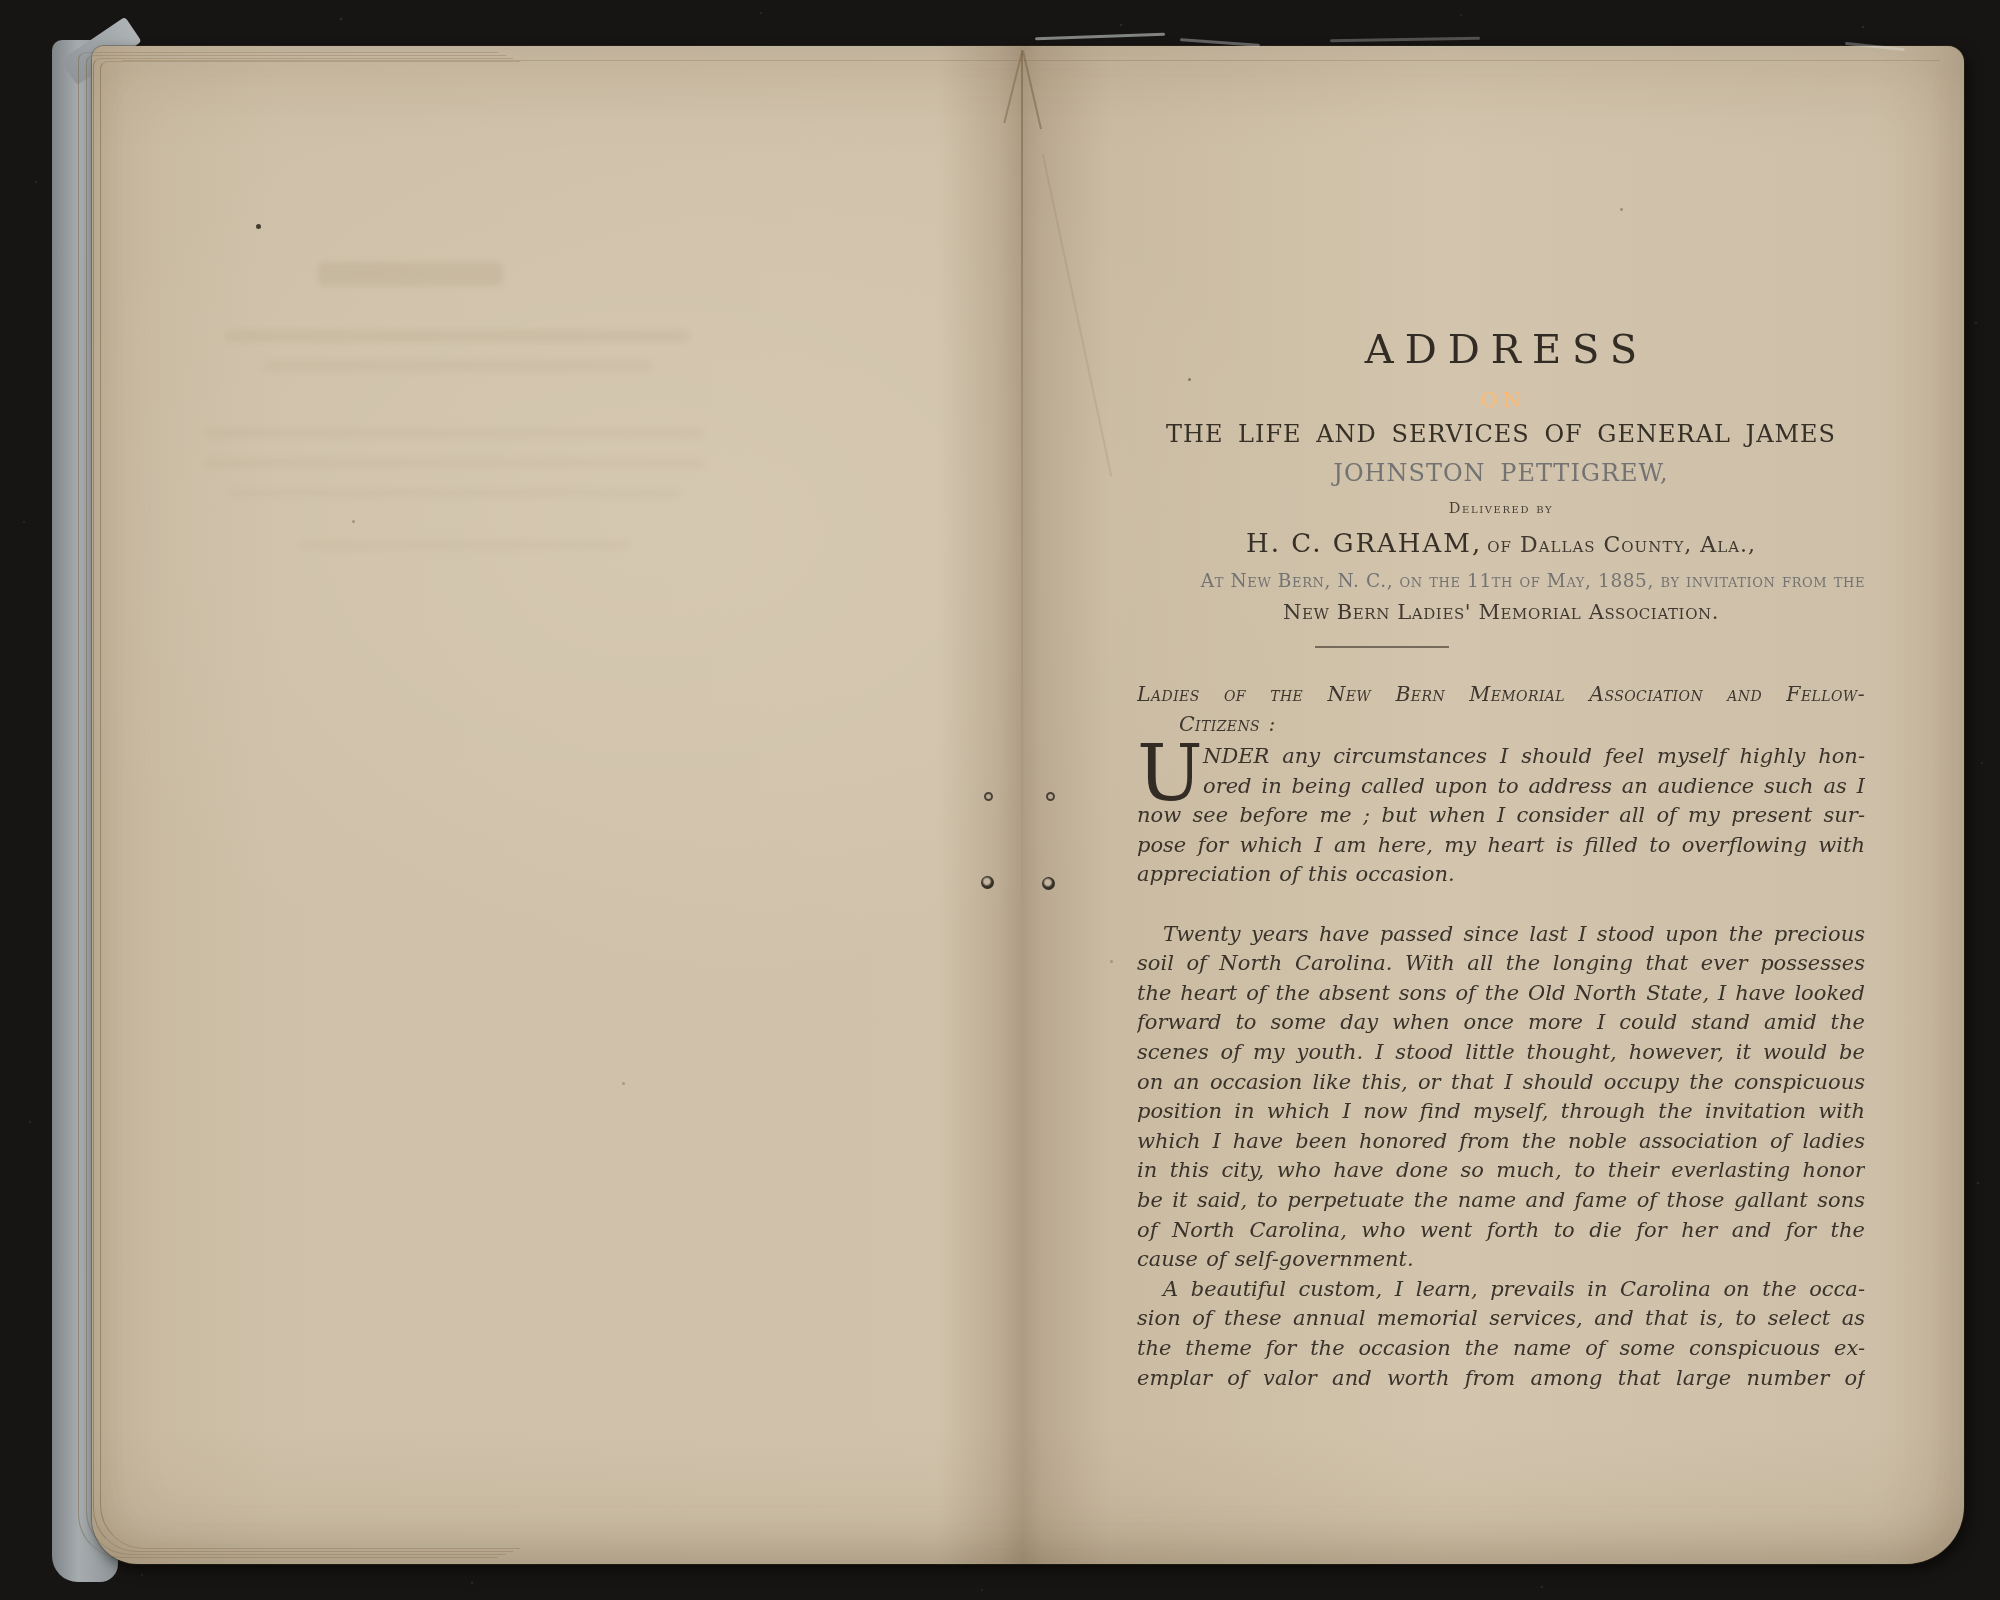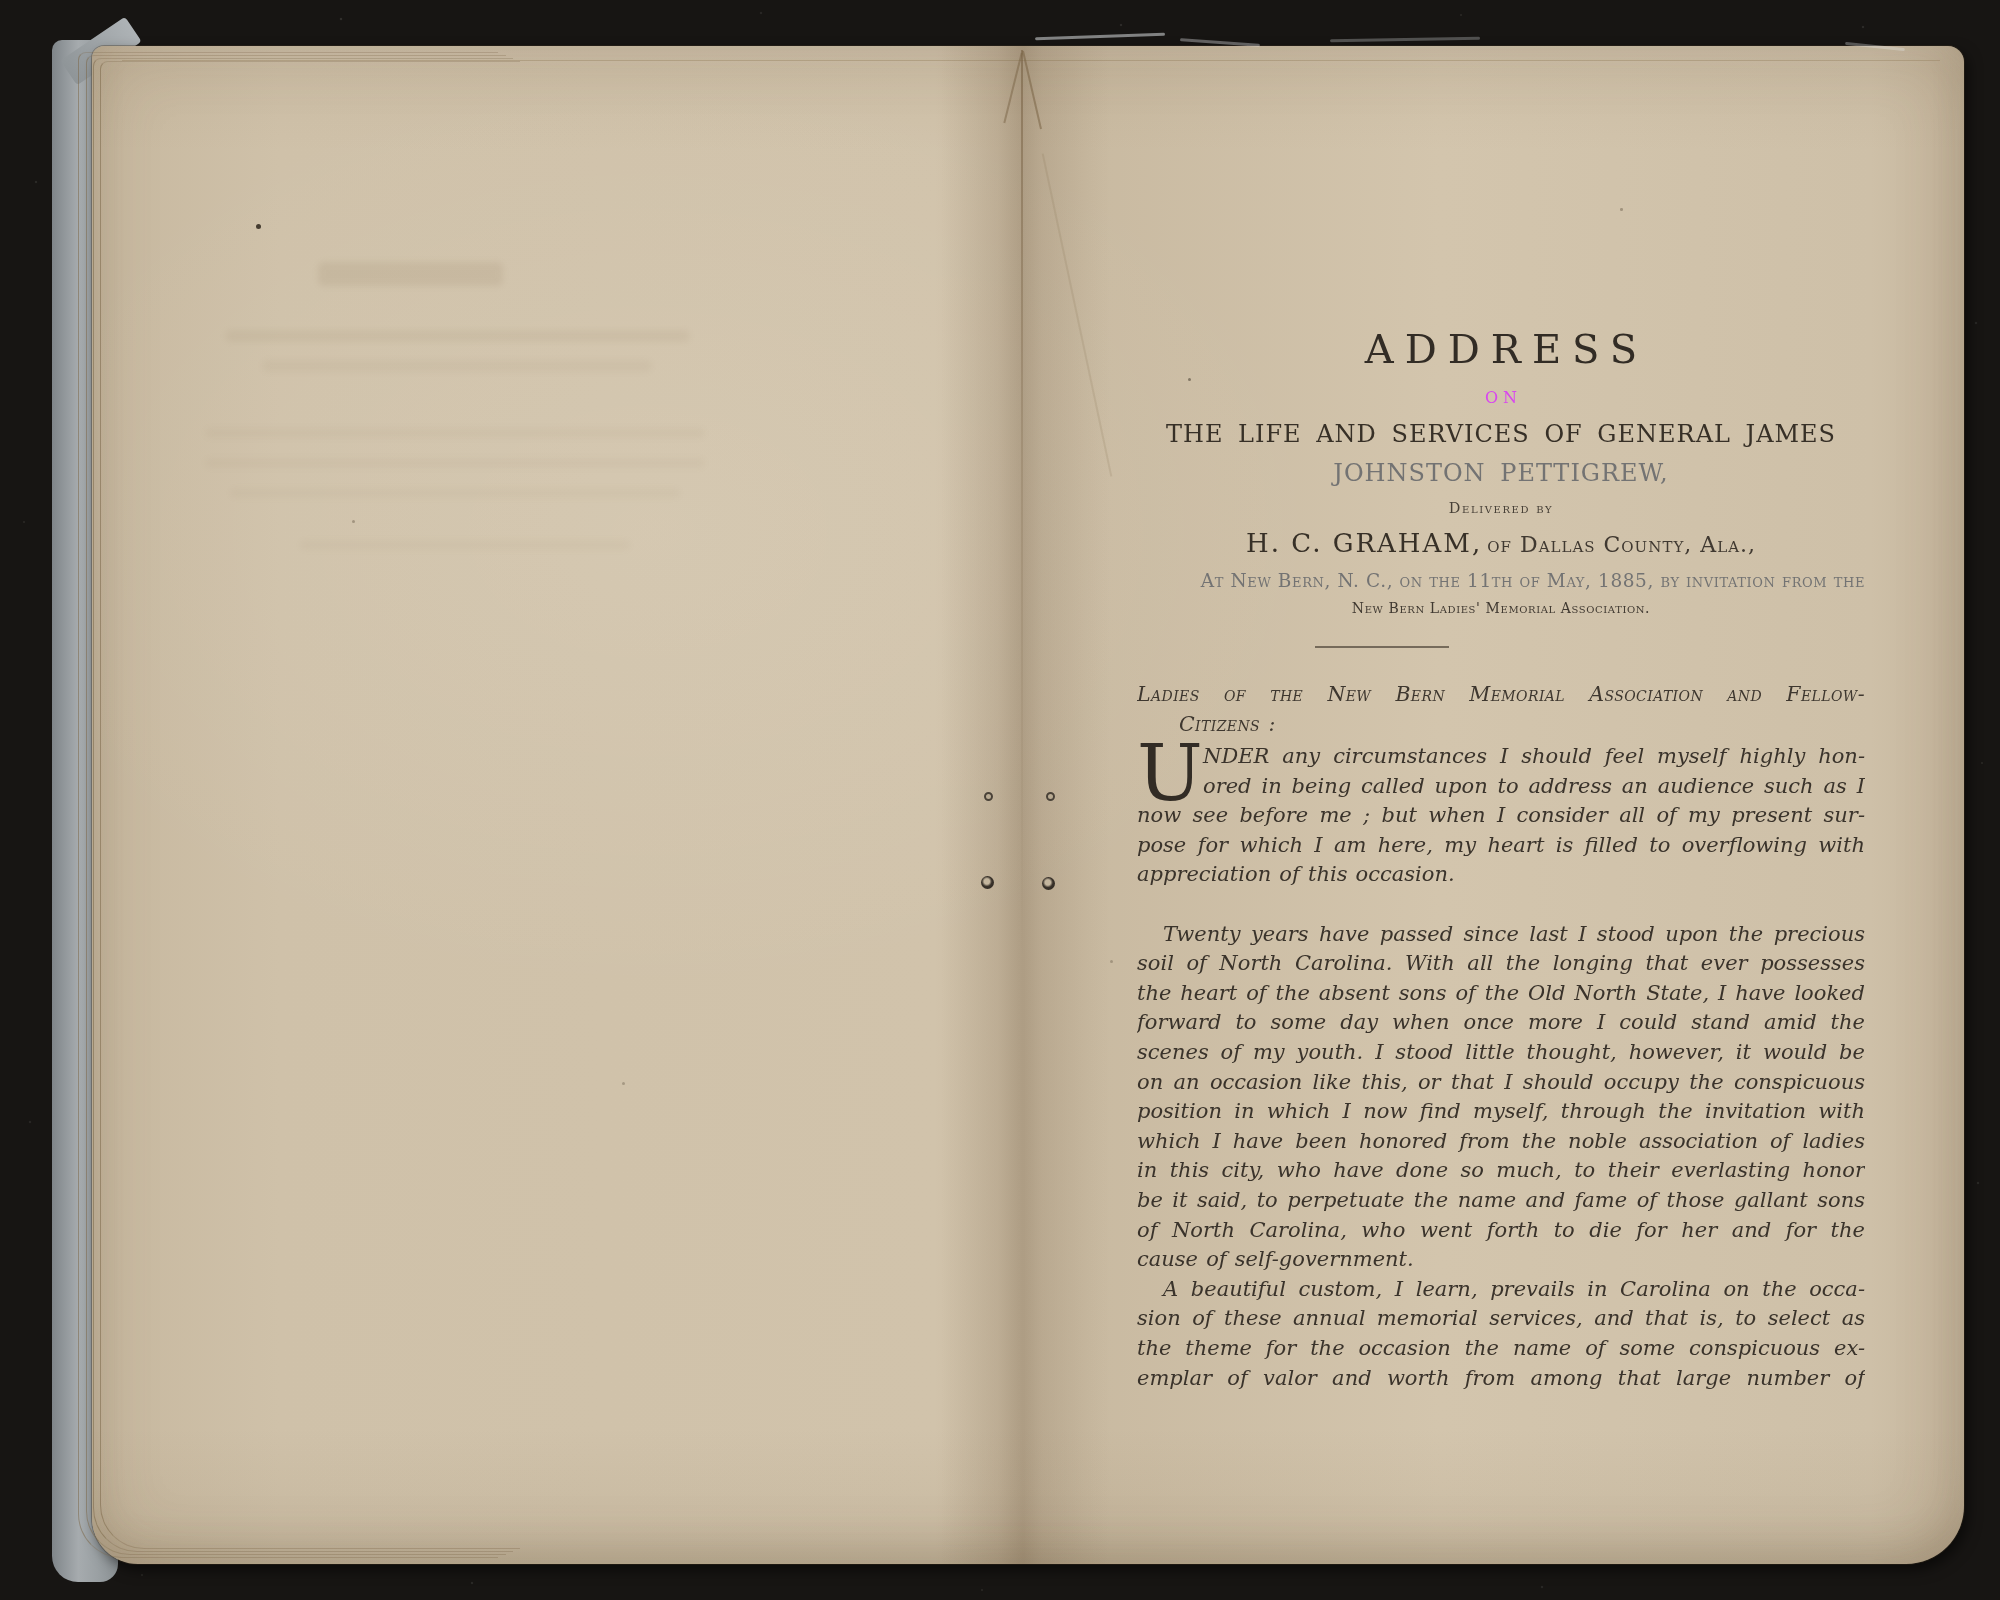--- a/index.html
+++ b/index.html
@@ -74,29 +74,29 @@
   .hole-b{ position:absolute; width:13px; height:13px; border-radius:50%;
     background:radial-gradient(circle at 45% 42%, #c4b69e 0 26%, #3a332b 48%, #27221c 100%); }
   
   .speck{ position:absolute; border-radius:50%; }
   
   .ghost{ position:absolute; background:#8a7456; filter:blur(3px); border-radius:6px; }
   
   .textcol{ position:absolute; left:1137px; top:326px; width:728px; color:#3a332b; }
   .hdr{ position:absolute; width:100%; text-align:center; white-space:nowrap; }
   .title{ top:0; font-size:40px; letter-spacing:11px; padding-left:11px; color:#322c25; }
-  .on{ top:62px; font-size:16px; letter-spacing:5px; padding-left:5px; color:#d946ef;text-align:center; }
+  .on{ top:62px; font-size:21px; letter-spacing:5px; padding-left:5px; color:#fdba74;text-align:center; }
   .sub1{ top:94px;  font-size:24px; letter-spacing:1px; word-spacing:6px; color:#373027; }
   .sub2{ top:133px; font-size:24px; letter-spacing:1px; word-spacing:6px; color:#737373; }
   .delv{ top:174px; font-size:14.5px; letter-spacing:1.6px; font-variant:small-caps; color:#463f36; }
   .spk { top:202px; }
   .spk .nm{ font-size:26px; letter-spacing:2px; color:#373027; }
   .spk .org{ font-size:22px; font-variant:small-caps; letter-spacing:1px; color:#403931; }
   .occ1{ top:244px; font-size:18.5px; font-variant:small-caps; letter-spacing:.6px; color:#737373;text-align:right; }
-  .occ2{ top:274px; font-size:14px; font-variant:small-caps; letter-spacing:.6px; color:#403931; }
+  .occ2{ top:274px; font-size:21px; font-variant:small-caps; letter-spacing:.6px; color:#403931; }
   .rule{ position:absolute; left:178px; top:320px; width:134px; height:2px; background:#655a4c; opacity:.85; }
   .bodyblock{ position:absolute; width:100%; }
   .sal{ top:354px; }
   .para1{ top:416px; }
   .para2{ top:593.6px; }
   .para3{ top:948.8px; }
   .bl{ height:29.6px; line-height:29.6px; font-size:21px; word-spacing:1.5px; overflow:hidden; white-space:normal;font-style:italic; }
   .j{ text-align:justify; }
   .j::after{ content:""; display:inline-block; width:100%; height:0; }
   .sc{ font-variant:small-caps; font-size:20.5px; letter-spacing:.4px; color:#3e372f; }

